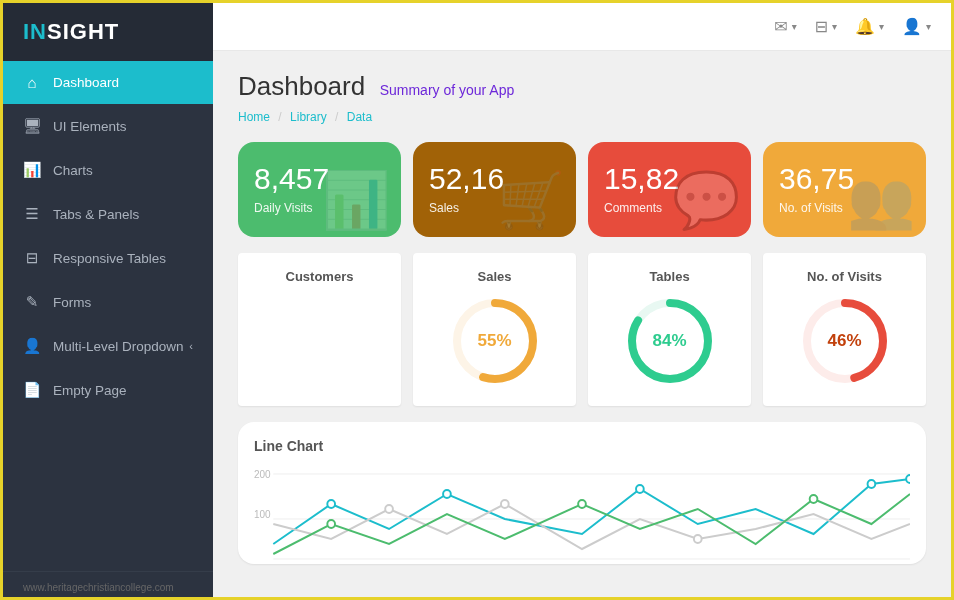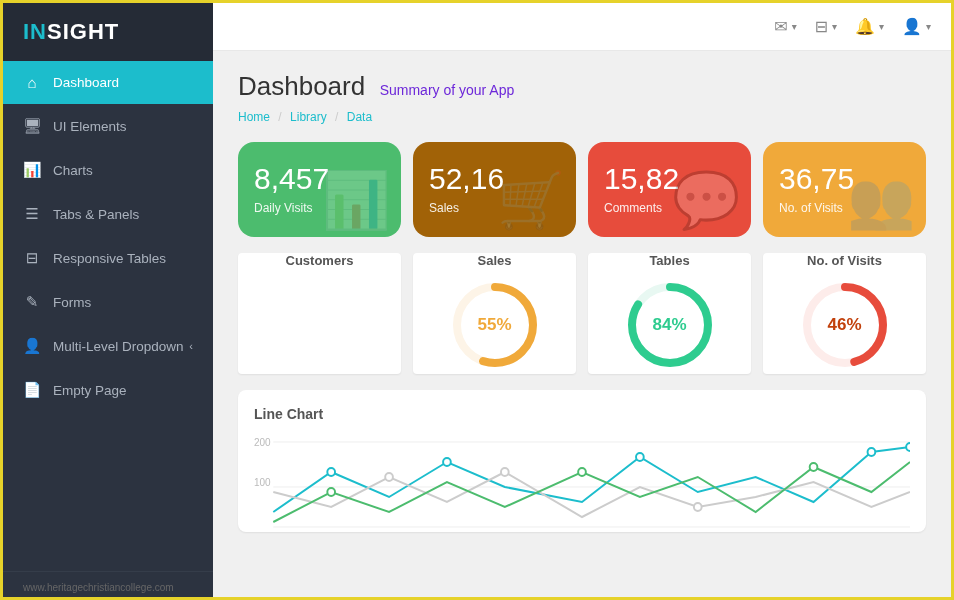--- a/index.html
+++ b/index.html
@@ -133,20 +133,21 @@
       font-size: 55px;
       opacity: 0.18;
     }
 
     
     .donut-panels { display: flex; gap: 12px; margin-bottom: 16px; }
     .donut-panel {
       flex: 1;
       background: #fff;
       border-radius: 4px;
+      padding: 16px;
       text-align: center;
       box-shadow: 0 1px 2px rgba(0,0,0,0.07);
     }
     .donut-panel .panel-title {
       font-size: 13px;
       color: #555;
       margin-bottom: 12px;
       font-weight: 600;
     }
     .donut-container {
@@ -161,21 +162,21 @@
       top: 50%;
       left: 50%;
       transform: translate(-50%, -50%);
       font-size: 17px;
       font-weight: 600;
     }
 
     
     .chart-section {
       background: #fff;
-      border-radius: 8px;
+      border-radius: 16px;
       padding: 16px 16px 0;
       box-shadow: 0 1px 2px rgba(0,0,0,0.07);
     }
     .chart-title { font-size: 14px; color: #555; font-weight: 600; margin-bottom: 10px; }
     .chart-area { height: 100px; position: relative; }
     .chart-y-label { position: absolute; left: 0; font-size: 10px; color: #bbb; }
     .chart-line-svg { width: 100%; height: 100px; }
 
     
     body { border: 3px solid #e6d22a; }

